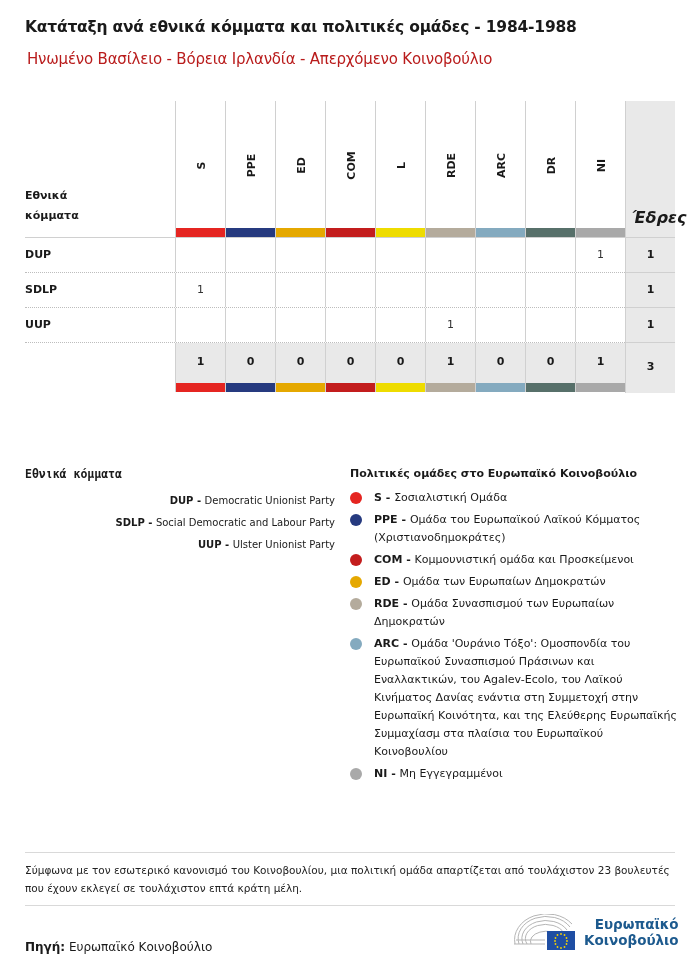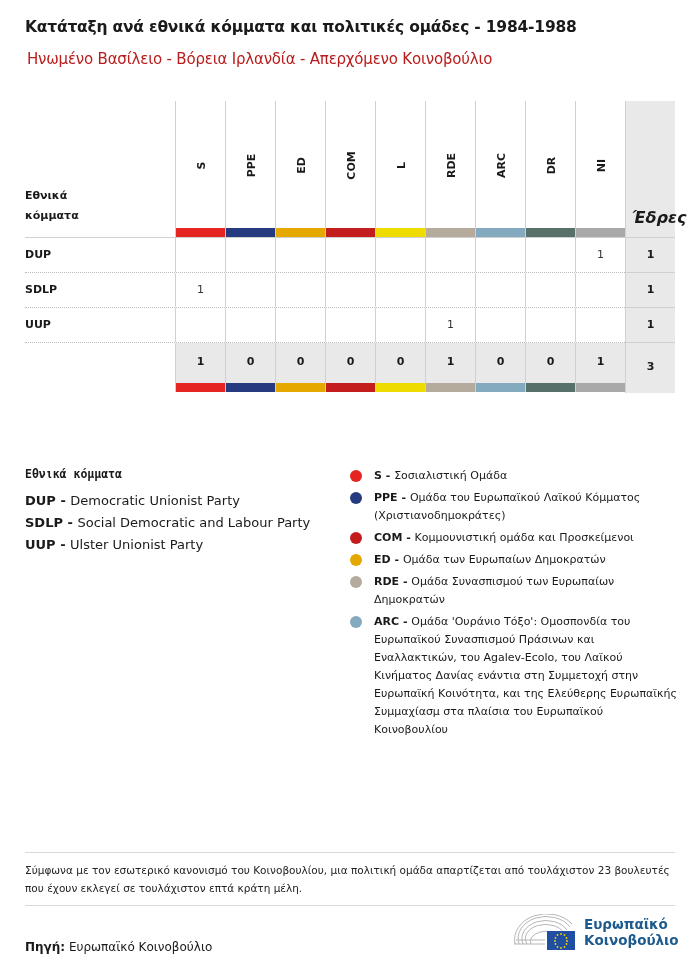--- a/index.html
+++ b/index.html
@@ -23,34 +23,34 @@
   .seat-cell { position: absolute; left: 600px; top: -1px; width: 50px; height: 36px; background: #e9e9e9; border-left: 1px solid #d0d0d0; border-top: 1px solid #d0d0d0; text-align: center; font-size: 11px; font-weight: bold; line-height: 34px; }
 
   .tot-row { position: relative; height: 50px; border-top: 1px dotted #bdbdbd; }
   .tot-cell { position: absolute; top: 0; width: 50px; height: 100%; border-left: 1px solid #d0d0d0; background: #e9e9e9; text-align: center; font-size: 11px; font-weight: bold; }
   .tot-cell .v { display: block; line-height: 38px; }
   .tot-cell .bar { position: absolute; left: 0; right: 0; bottom: 0; height: 9px; }
   .tot-seat { position: absolute; left: 600px; top: -1px; width: 50px; height: 51px; background: #e9e9e9; border-left: 1px solid #d0d0d0; border-top: 1px solid #d0d0d0; text-align: center; font-size: 11px; font-weight: bold; line-height: 48px; }
 
   .legend-left { position: absolute; left: 25px; top: 467px; width: 310px; }
   .legend-left h3 { font-family: "DejaVu Sans Mono", monospace; font-size: 11.5px; font-weight: bold; margin-bottom: 9px; }
-  .legend-left .item { font-size: 13px; line-height: 22px; }
+  .legend-left .item { font-size: 10px; line-height: 22px; text-align: right; }
   .legend-left b { font-weight: bold; }
 
   .legend-right { position: absolute; left: 350px; top: 467px; width: 330px; }
   .legend-right h3 { font-size: 11px; font-weight: bold; margin-bottom: 9px; }
   .litem { position: relative; padding-left: 24px; font-size: 11px; line-height: 18px; margin-bottom: 4px; }
   .litem .dot { position: absolute; left: 0; top: 3px; width: 12px; height: 12px; border-radius: 50%; }
   .litem b { font-weight: bold; }
 
   .note { position: absolute; left: 25px; top: 852px; width: 650px; border-top: 1px solid #d9d9d9; border-bottom: 1px solid #d9d9d9; padding: 8px 0 10px 0; font-size: 10.5px; line-height: 18px; color: #222; height: 54px; }
   .source { position: absolute; left: 25px; top: 940px; font-size: 12px; }
   .source b { font-weight: bold; }
   .logo { position: absolute; left: 512px; top: 914px; width: 165px; height: 40px; }
-  .logo .txt { position: absolute; left: 72px; top: 2px; font-size: 13.5px; line-height: 16px; color: #1d5a8e; font-weight: bold; }
+  .logo .txt { position: absolute; left: 72px; top: 2px; font-size: 13.5px; line-height: 16px; color: #1d5a8e; font-weight: bold; text-align: right; }
 </style>
 </head>
 <body>
 
 <div class="title">Κατάταξη ανά εθνικά κόμματα και πολιτικές ομάδες - 1984-1988</div>
 <div class="subtitle">Ηνωμένο Βασίλειο - Βόρεια Ιρλανδία - Απερχόμενο Κοινοβούλιο</div>
 
 <div class="table">
   <div class="hdr-row">
     <div class="nat-hdr">
@@ -183,27 +183,29 @@
 <div class="legend-left">
   <h3>Εθνικά κόμματα</h3>
   <div id="nat-items">
       <div class="item"><b>DUP</b><b> - </b><span>Democratic Unionist Party</span></div>
       <div class="item"><b>SDLP</b><b> - </b><span>Social Democratic and Labour Party</span></div>
       <div class="item"><b>UUP</b><b> - </b><span>Ulster Unionist Party</span></div>
     </div>
 </div>
 
 <div class="legend-right">
+  <h3>Πολιτικές ομάδες στο Ευρωπαϊκό Κοινοβούλιο</h3>
   <div id="grp-items">
       <div class="litem"><span class="dot" style="background:#E52521"></span><b>S</b><b> - </b><span>Σοσιαλιστική Ομάδα</span></div>
       <div class="litem"><span class="dot" style="background:#263A7F"></span><b>PPE</b><b> - </b><span>Ομάδα του Ευρωπαϊκού Λαϊκού Κόμματος (Χριστιανοδημοκράτες)</span></div>
       <div class="litem"><span class="dot" style="background:#C31D1D"></span><b>COM</b><b> - </b><span>Κομμουνιστική ομάδα και Προσκείμενοι</span></div>
       <div class="litem"><span class="dot" style="background:#E5A800"></span><b>ED</b><b> - </b><span>Ομάδα των Ευρωπαίων Δημοκρατών</span></div>
       <div class="litem"><span class="dot" style="background:#B4AB9C"></span><b>RDE</b><b> - </b><span>Ομάδα Συνασπισμού των Ευρωπαίων Δημοκρατών</span></div>
       <div class="litem"><span class="dot" style="background:#84AABF"></span><b>ARC</b><b> - </b><span>Ομάδα 'Ουράνιο Τόξο': Ομοσπονδία του Ευρωπαϊκού Συνασπισμού Πράσινων και Εναλλακτικών, του Agalev-Ecolo, του Λαϊκού Κινήματος Δανίας ενάντια στη Συμμετοχή στην Ευρωπαϊκή Κοινότητα, και της Ελεύθερης Ευρωπαϊκής Συμμαχίασμ στα πλαίσια του Ευρωπαϊκού Κοινοβουλίου</span></div>
+      <div class="litem"><span class="dot" style="background:#A9A9A9"></span><b>NI</b><b> - </b><span>Μη Εγγεγραμμένοι</span></div>
     </div>
 </div>
 
 <div class="note">Σύμφωνα με τον εσωτερικό κανονισμό του Κοινοβουλίου, μια πολιτική ομάδα απαρτίζεται από τουλάχιστον 23 βουλευτές που έχουν εκλεγεί σε τουλάχιστον επτά κράτη μέλη.</div>
 
 <div class="source">
   <b>Πηγή:</b><span> Ευρωπαϊκό Κοινοβούλιο</span>
 </div>
 
 <div class="logo">

